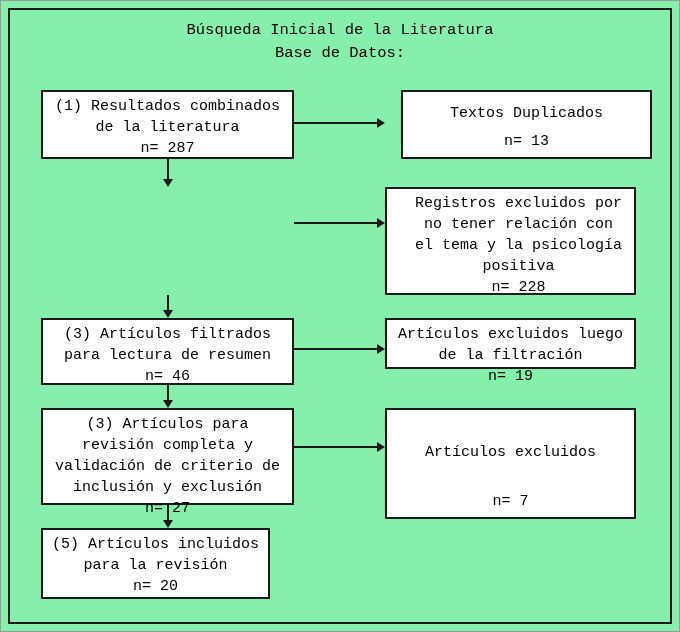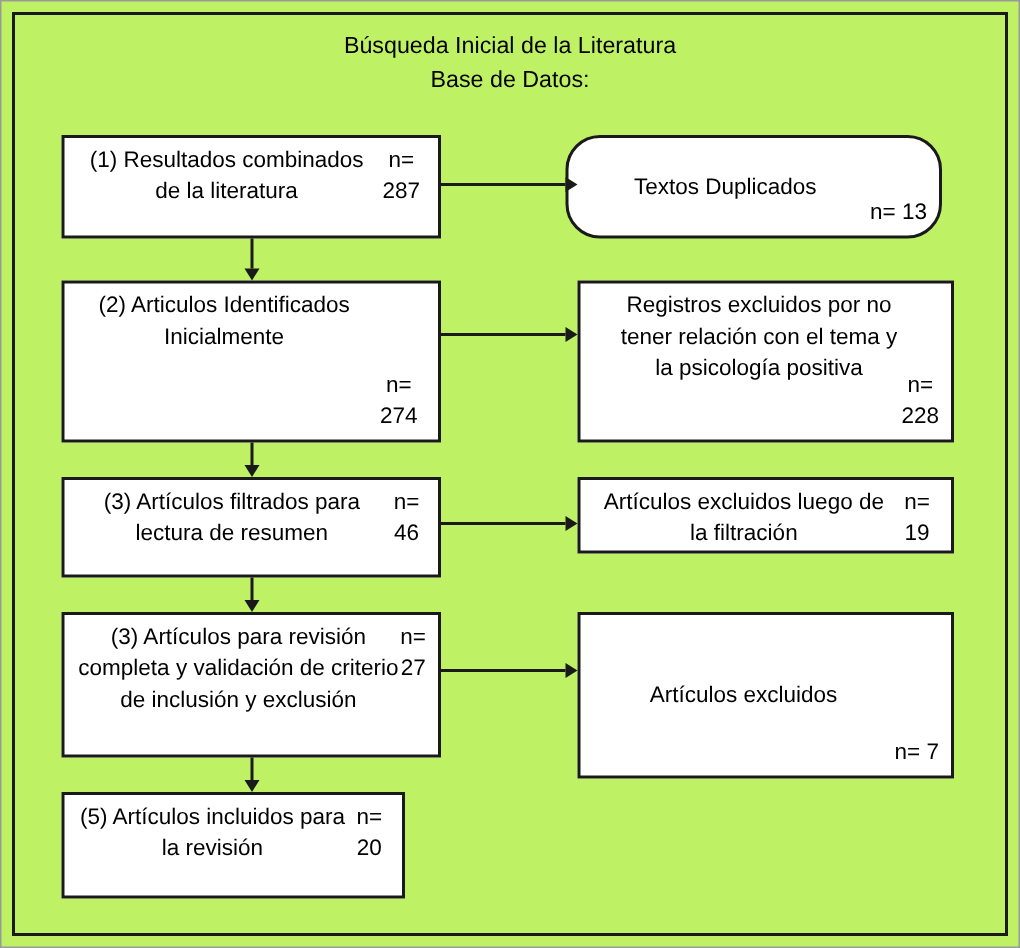--- a/index.html
+++ b/index.html
@@ -1,23 +1,23 @@
 <!DOCTYPE html>
 <html><head>
 <meta charset="utf-8">
 <style>
   html, body { margin: 0; padding: 0; background: #ffffff; }
   .canvas {
     position: relative;
     width: 680px;
     height: 632px;
     box-sizing: border-box;
-    background: #bef264;
+    background: #86efac;
     border: 1px solid #9a9a9a;
-    font-family: Liberation Sans, sans-serif;
+    font-family: Liberation Mono, monospace;
     color: #000000;
     overflow: hidden;
   }
   .frame {
     position: absolute;
     left: 7px; top: 7px;
     width: 664px; height: 616px;
     border: 2px solid #1a1a1a;
     box-sizing: border-box;
   }
@@ -28,21 +28,22 @@
     text-align: center;
     font-size: 15.5px;
     line-height: 23px;
   }
   .box {
     position: absolute;
     box-sizing: border-box;
     border: 2px solid #1a1a1a;
     background: #ffffff;
     display: flex;
-    flex-direction: row;
+    flex-direction: column;
+    align-items: center;
     text-align: center;
     font-size: 15px;
     line-height: 21px;
     padding: 4px 8px 5px 8px;
   }
   .box .box-text { display: block; }
   
   .box.spread .box-n { margin-top: auto; }
   
   .box.center-text .box-text {
@@ -89,41 +90,37 @@
   <div class="title">
     <div>Búsqueda Inicial de la Literatura</div>
     <div>Base de Datos:</div>
   </div>
 
   <div class="box" style="left:40px; top:89px; width:253px; height:69px;">
     <span class="box-text">(1) Resultados combinados de la literatura</span>
     <span class="box-n">n= 287</span>
   </div>
 
-  <div class="box spread" style="left:40px; top:186px; width:253px; height:108px;">
-    <span class="box-text">(2) Articulos Identificados Inicialmente</span>
-    <span class="box-n">n= 274</span>
-  </div>
 
   <div class="box" style="left:40px; top:317px; width:253px; height:67px;">
     <span class="box-text">(3) Artículos filtrados para lectura de resumen</span>
     <span class="box-n">n= 46</span>
   </div>
 
   <div class="box" style="left:40px; top:407px; width:253px; height:97px;">
     <span class="box-text">(3) Artículos para revisión completa y validación de criterio de inclusión y exclusión</span>
     <span class="box-n">n= 27</span>
   </div>
 
   <div class="box" style="left:40px; top:527px; width:229px; height:71px;">
     <span class="box-text">(5) Artículos incluidos para la revisión</span>
     <span class="box-n">n= 20</span>
   </div>
 
-  <div class="box spread center-text" style="left:376px; top:89px; width:251px; height:69px;border-radius:23px;">
+  <div class="box spread center-text" style="left:400px; top:89px; width:251px; height:69px;">
     <span class="box-text">Textos Duplicados</span>
     <span class="box-n">n= 13</span>
   </div>
 
   <div class="box spread" style="left:384px; top:186px; width:251px; height:108px;padding-left:24px;">
     <span class="box-text">Registros excluidos por no tener relación con el tema y la psicología positiva</span>
     <span class="box-n">n= 228</span>
   </div>
 
   <div class="box" style="left:384px; top:317px; width:251px; height:51px;">

